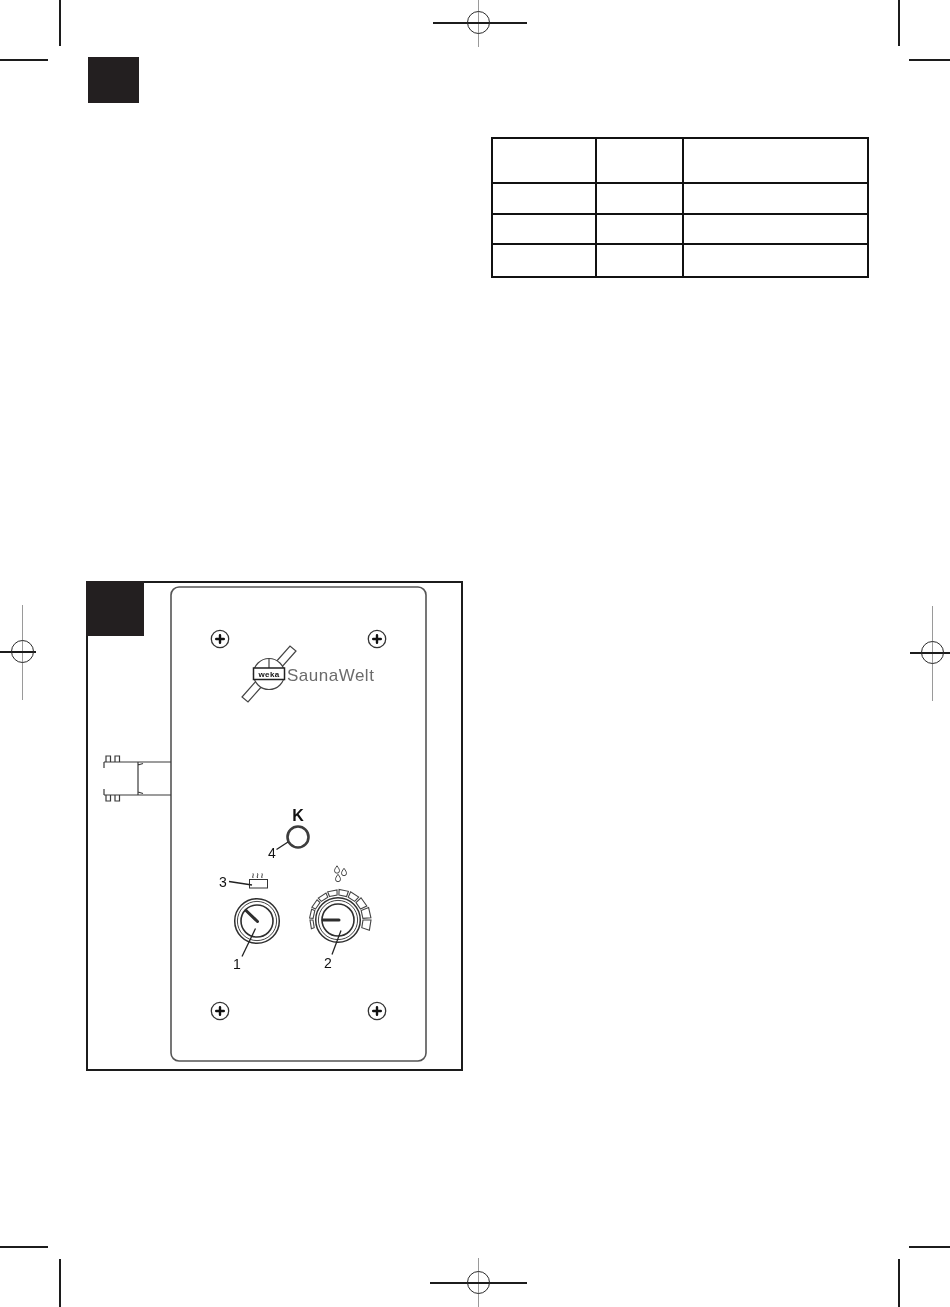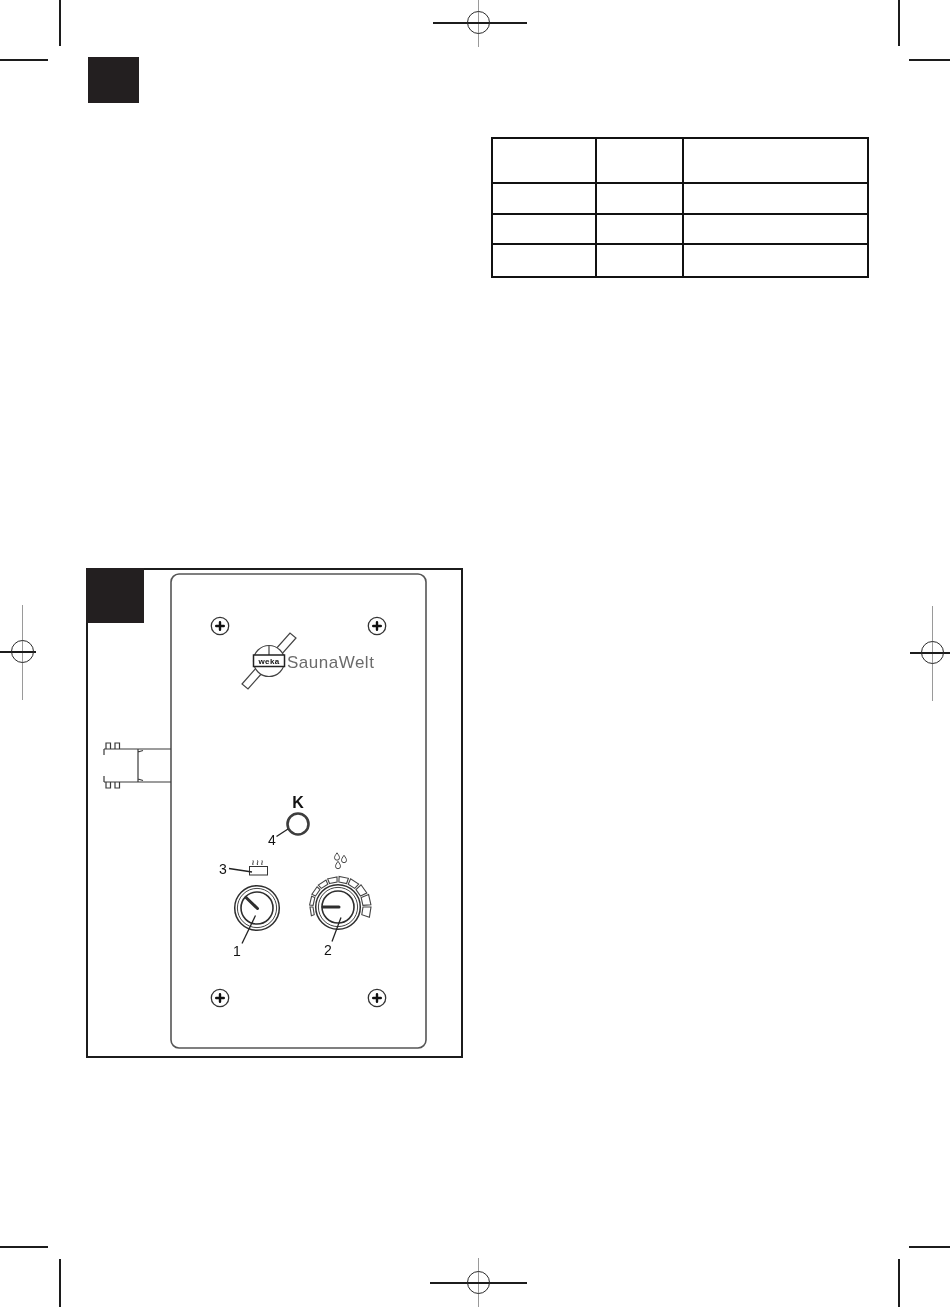--- a/index.html
+++ b/index.html
@@ -19,21 +19,21 @@
     position:absolute;left:491px;top:137px;width:378px;height:141px;
     border:2px solid #111;box-sizing:border-box;display:grid;
     grid-template-columns:104px 87px auto;
     grid-template-rows:45px 31px 30px auto;
   }
   .spec-table .cell{
     border-right:2px solid #111;border-bottom:2px solid #111;
   }
   .spec-table .cell:nth-child(3n){border-right:none;}
   .spec-table .cell:nth-child(n+10){border-bottom:none;}
-  .figure-wrap{position:absolute;left:86px;top:568px;width:377px;height:490px;}
+  .figure-wrap{position:absolute;left:86px;top:581px;width:377px;height:490px;}
   svg text{font-family:"Liberation Sans",sans-serif;}
 </style>
 </head>
 <body>
 
 <div class="vline" style="left:59px;top:0;width:2px;height:46px;"></div>
 <div class="hline" style="left:0;top:59px;width:48px;height:2px;"></div>
 
 <div class="vline gray" style="left:478px;top:0;width:1px;height:47px;"></div>
 <div class="hline" style="left:433px;top:22px;width:94px;height:2px;"></div>

